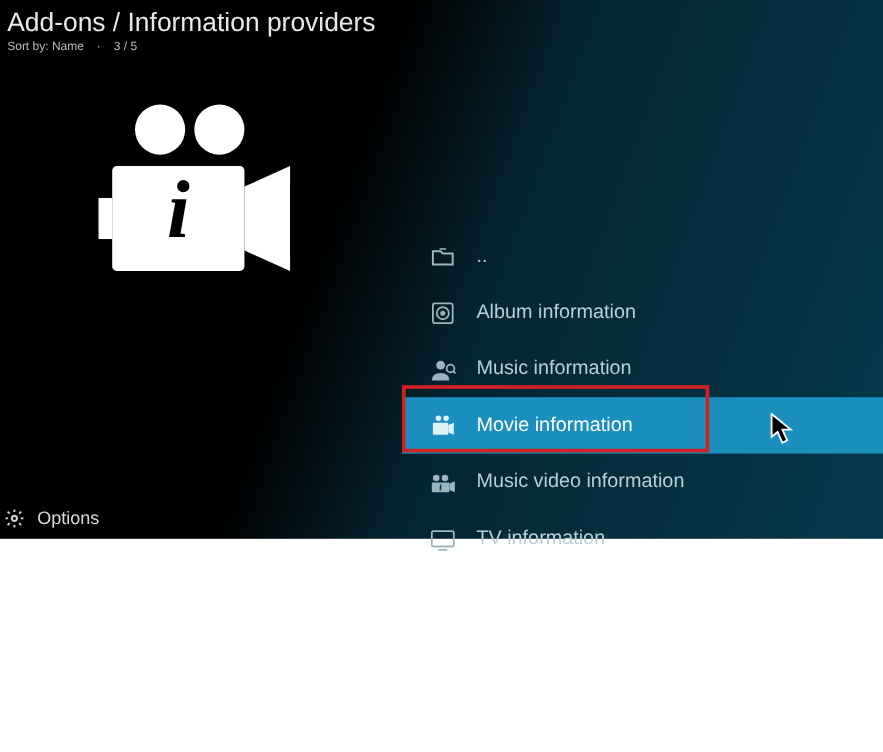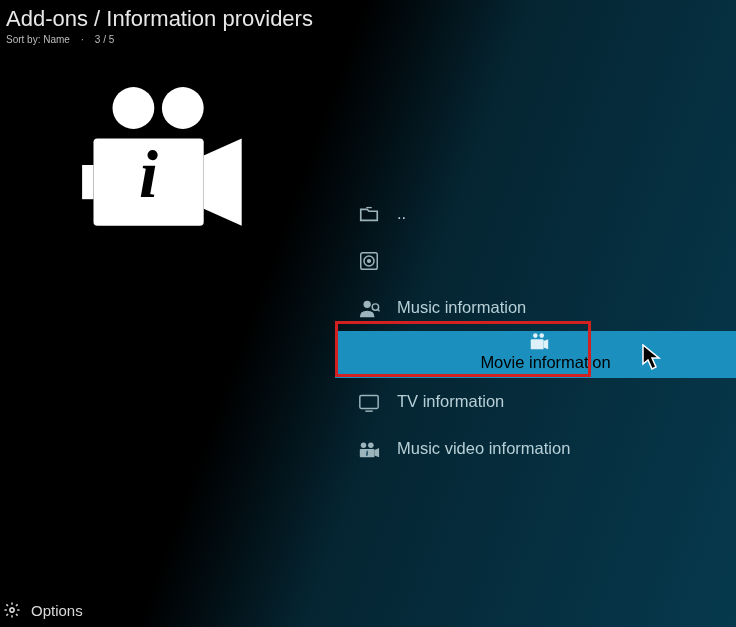--- a/index.html
+++ b/index.html
@@ -1,18 +1,18 @@
 <!DOCTYPE html>
 <html><head>
 <meta charset="utf-8">
 <style>
   * { margin: 0; padding: 0; box-sizing: border-box; }
   html, body { width: 736px; height: 627px; overflow: hidden; font-family: Arial, Helvetica, sans-serif; }
   .app {
-    width: 736px; height: 627px;
+    width: 736px; height: 449px;
     background: linear-gradient(110deg, #000 0%, #000 38%, #052532 55%, #06394d 100%);
     color: #cfd8dc;
     position: relative;
   }
   .header {
     padding: 6px 6px 0 6px;
   }
   .title {
     font-size: 22px;
     color: #e8e8e8;
@@ -43,22 +43,21 @@
     align-items: center;
     height: 47px;
     padding-left: 20px;
     position: relative;
     color: #b7cfd6;
     font-size: 16.5px;
     cursor: pointer;
   }
   .list-item.selected {
     background: #1b8fbd;
-    color: #000000;
-    flex-direction: column;
+    color: #ffffff;
   }
   .highlight-box {
     position: absolute;
     border: 3px solid #d32121;
     pointer-events: none;
     left: 335px;
     top: 321px;
     width: 256px;
     height: 56px;
   }
@@ -134,20 +133,21 @@
     </div>
 
     <div class="list-item">
       <span class="item-icon">
         <svg viewBox="0 0 24 24" fill="none" stroke="currentColor" stroke-width="1.6">
           <rect x="3" y="3" width="18" height="18" rx="2"></rect>
           <circle cx="12" cy="12" r="5.5"></circle>
           <circle cx="12" cy="12" r="1.5" fill="currentColor"></circle>
         </svg>
       </span>
+      <span>Album information</span>
     </div>
 
     <div class="list-item">
       <span class="item-icon">
         <svg viewBox="0 0 24 24" fill="currentColor">
           <circle cx="10" cy="8" r="4"></circle>
           <path d="M2 22 Q2 15 10 15 Q18 15 18 22 Z"></path>
           <circle cx="19" cy="11" r="3.5" fill="none" stroke="currentColor" stroke-width="1.6"></circle>
           <path d="M21.5 13.5 L23.5 15.5" stroke="currentColor" stroke-width="1.6"></path>
         </svg>
@@ -158,43 +158,43 @@
     <div class="list-item selected">
       <span class="item-icon">
         <svg viewBox="0 0 24 24" fill="currentColor">
           <circle cx="8" cy="5" r="2.5"></circle>
           <circle cx="15" cy="5" r="2.5"></circle>
           <rect x="3" y="9" width="14" height="11" rx="1"></rect>
           <polygon points="17,11 22,9 22,20 17,18"></polygon>
         </svg>
       </span>
       <span>Movie information</span>
-    </div>
-
-    <div class="list-item">
-      <span class="item-icon">
-        <svg viewBox="0 0 24 24" fill="none" stroke="currentColor" stroke-width="1.6">
-          <rect x="2" y="5" width="20" height="14" rx="1.5"></rect>
-          <line x1="8" y1="22" x2="16" y2="22"></line>
-        </svg>
-      </span>
-      <span>TV information</span>
     </div>
 
     <div class="list-item">
       <span class="item-icon">
         <svg viewBox="0 0 24 24" fill="currentColor">
           <circle cx="6" cy="8" r="3"></circle>
           <circle cx="14" cy="8" r="3"></circle>
           <rect x="2" y="12" width="16" height="9" rx="1"></rect>
           <path d="M10 14 L10 19 M9 19 A1 1 0 1 0 9 17" stroke="#06394d" stroke-width="1.2" fill="none"></path>
           <polygon points="18,13 23,11 23,21 18,19"></polygon>
         </svg>
       </span>
       <span>Music video information</span>
+    </div>
+
+    <div class="list-item">
+      <span class="item-icon">
+        <svg viewBox="0 0 24 24" fill="none" stroke="currentColor" stroke-width="1.6">
+          <rect x="2" y="5" width="20" height="14" rx="1.5"></rect>
+          <line x1="8" y1="22" x2="16" y2="22"></line>
+        </svg>
+      </span>
+      <span>TV information</span>
     </div>
 
   </div>
 
   <div class="highlight-box"></div>
 
   <div class="cursor">
     <svg viewBox="0 0 20 28">
       <path d="M1 1 L1 20 L6 16 L10 25 L14 23 L10 14 L17 14 Z" fill="#000" stroke="#fff" stroke-width="1.5"></path>
     </svg>

